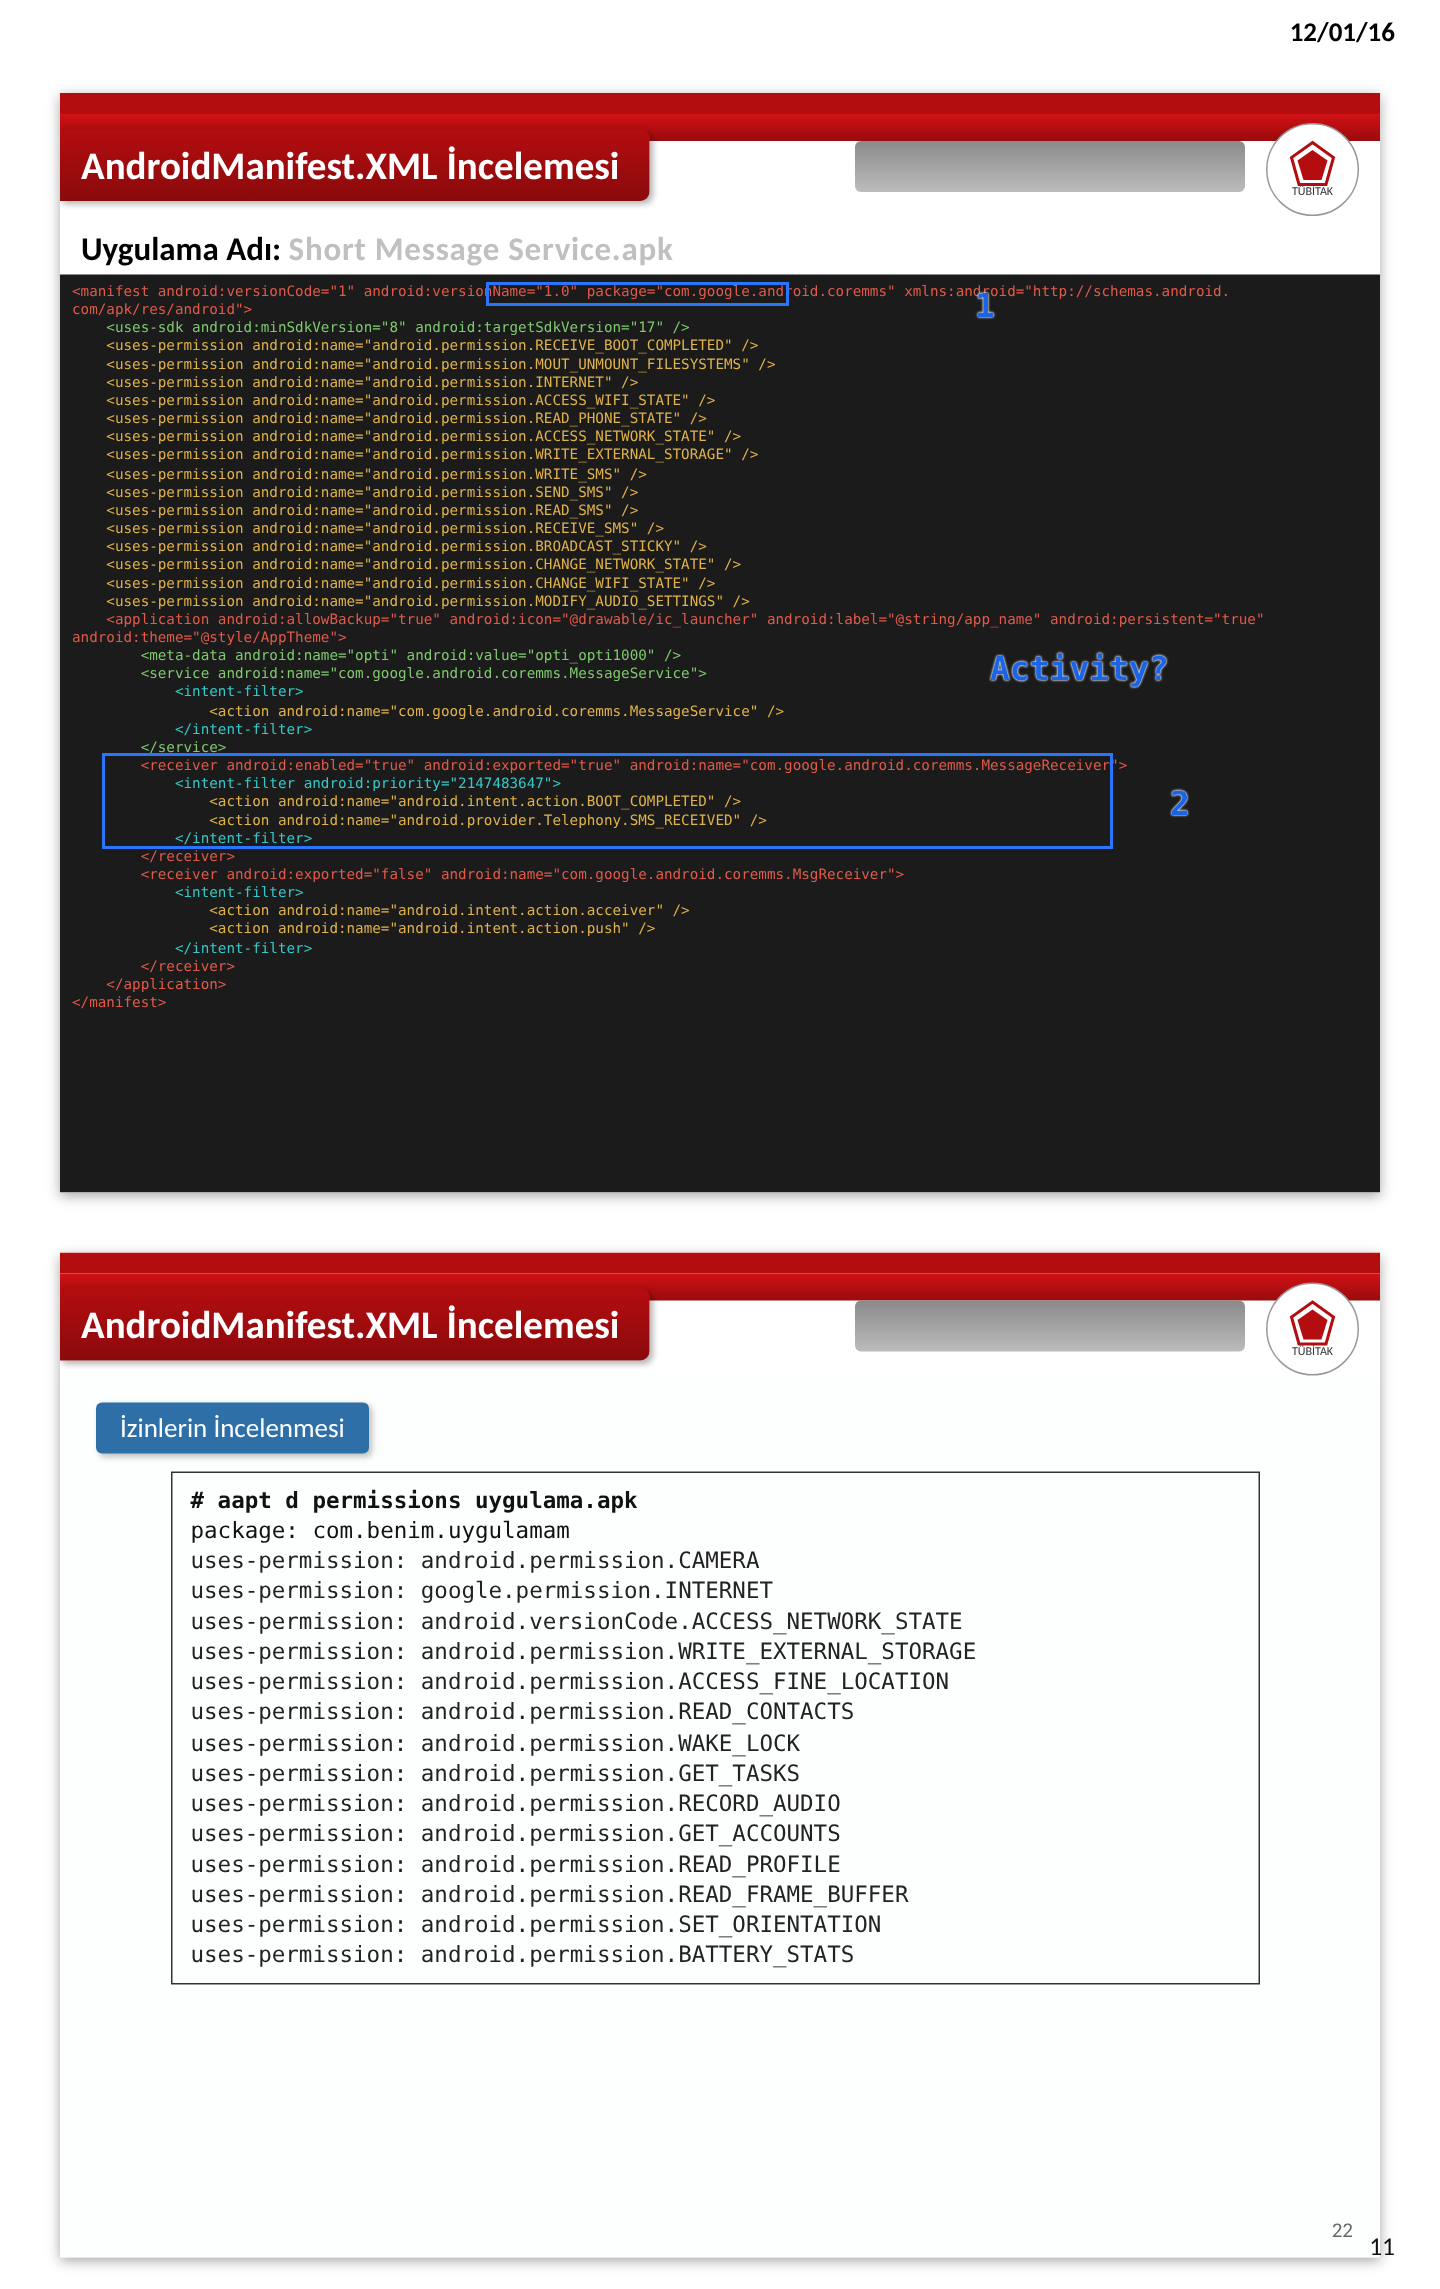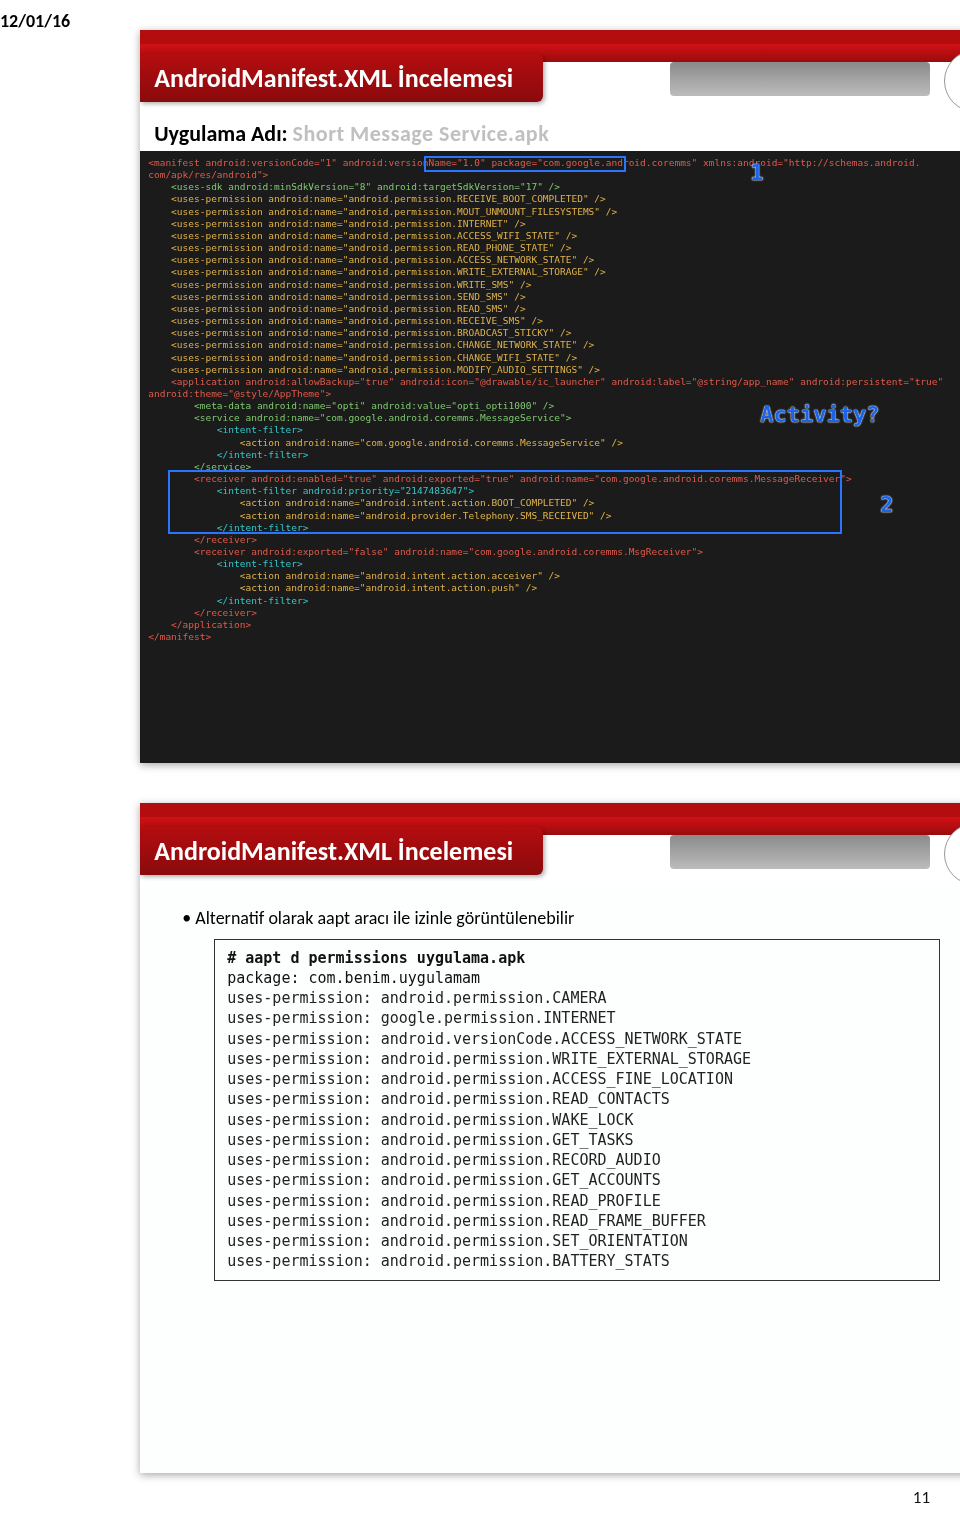--- a/index.html
+++ b/index.html
@@ -4,21 +4,21 @@
 <style>
   body {
     margin: 0;
     padding: 0;
     background: #fff;
     font-family: Calibri, Arial, sans-serif;
     width: 960px;
   }
   .page {
     display: flex;
-    flex-direction: row;
+    flex-direction: column;
     height: 1526px;
     position: relative;
   }
   .date-header {
     text-align: right;
     font-weight: bold;
     font-size: 18px;
     padding: 10px 30px 0 0;
   }
   .slides-wrap {
@@ -45,21 +45,21 @@
     top: 0; left: 0; right: 0; height: 18px;
     background: linear-gradient(#d11115,#9a0b0d);
   }
   .slide-header .title-box {
     position: absolute;
     left: 0; top: 10px;
     background: linear-gradient(#b40d10,#8a0a0c);
     color: #fff;
     font-size: 26px;
     font-weight: bold;
-    padding: 8px 30px 8px 14px;
+    padding: 8px 20px 8px 14px;
     border-radius: 0 6px 6px 0;
     box-shadow: 2px 2px 4px rgba(0,0,0,0.3);
   }
   .slide-header .logo {
     position: absolute;
     right: 14px; top: 6px;
     width: 60px; height: 60px;
     border: 1px solid #999;
     border-radius: 50%;
     background: #fff;
@@ -240,21 +240,21 @@
         <div class="logo">
           <svg viewBox="0 0 32 32">
             <polygon points="16,2 30,12 25,30 7,30 2,12" fill="none" stroke="#b40d10" stroke-width="2"></polygon>
             <polygon points="16,7 26,14 22,27 10,27 6,14" fill="#b40d10"></polygon>
           </svg>
           <div class="logo-text">TÜBİTAK</div>
         </div>
       </div>
 
       <div class="slide2-body">
-        <div class="bullet-row">• <span>Alternatif olarak aapt aracı ile izinle görüntülenebilir</span></div>
+        <div class="section-tag">İzinlerin İncelenmesi</div>
         <div class="perm-box" id="perm-box">
           <div class="cmd"># aapt d permissions uygulama.apk</div>
           <div class="pkg">package: com.benim.uygulamam</div>
         <div>uses-permission: android.permission.CAMERA</div>
             <div>uses-permission: google.permission.INTERNET</div>
             <div>uses-permission: android.versionCode.ACCESS_NETWORK_STATE</div>
             <div>uses-permission: android.permission.WRITE_EXTERNAL_STORAGE</div>
             <div>uses-permission: android.permission.ACCESS_FINE_LOCATION</div>
             <div>uses-permission: android.permission.READ_CONTACTS</div>
             <div>uses-permission: android.permission.WAKE_LOCK</div>

